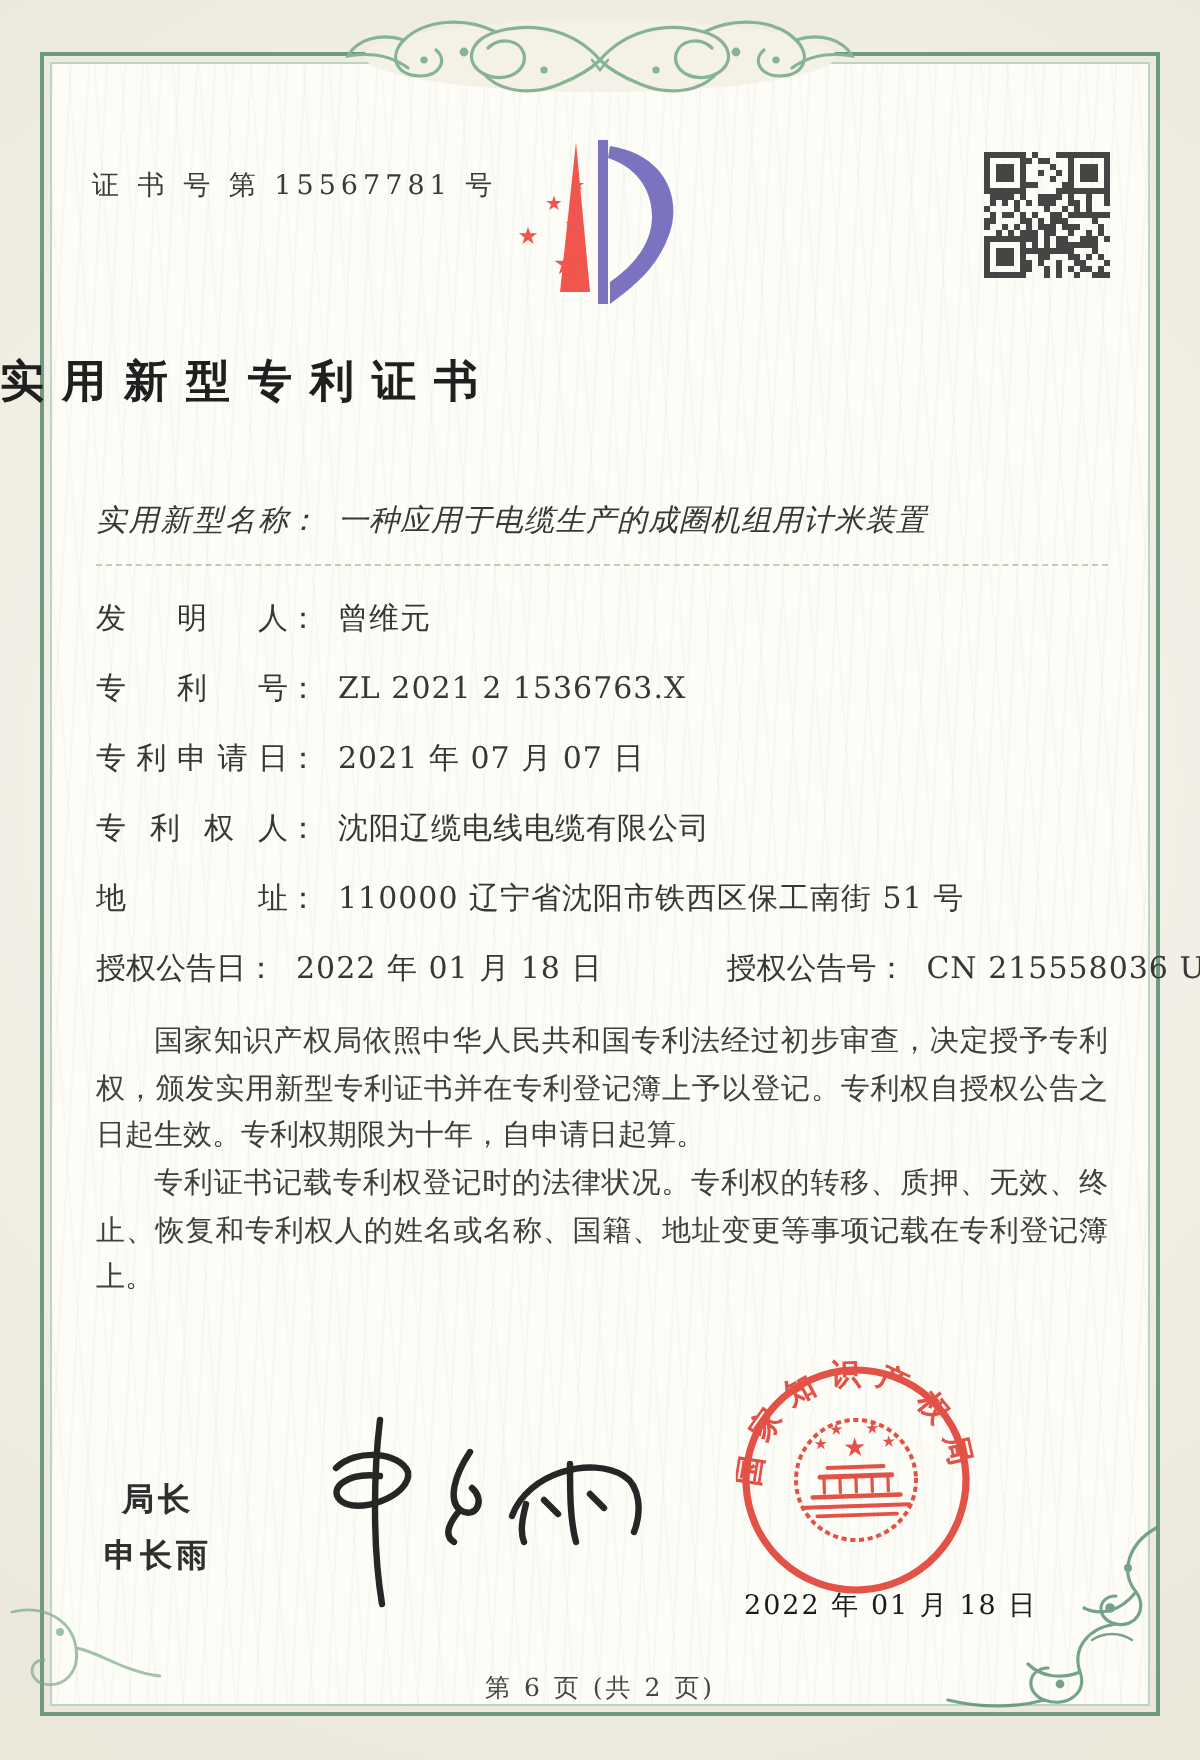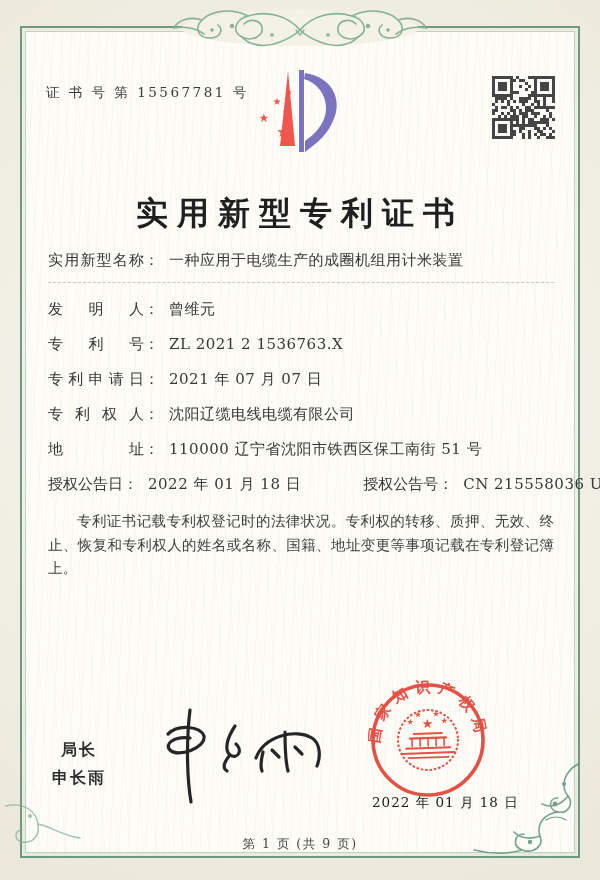--- a/index.html
+++ b/index.html
@@ -16,25 +16,25 @@
   .frame-inner{position:absolute;left:25px;top:31px;right:25px;bottom:27px;
     border:1px solid #bcd4c4;
     background:
       repeating-linear-gradient(93deg, rgba(150,190,165,.07) 0 1px, transparent 1px 9px),
       repeating-linear-gradient(86deg, rgba(150,190,165,.05) 0 1px, transparent 1px 13px),
       #fdfcf6;}
   .abs{position:absolute;}
   .cert-no{left:46px;top:84px;font-size:13.5px;letter-spacing:2.5px;color:#3a3a3a;}
   .logo{left:238px;top:64px;}
   .qr{left:492px;top:76px;}
-  .title{left:0;right:0;top:176px;text-align:center;font-size:32px;font-weight:bold;
-    letter-spacing:9px;color:#1f1f1f;white-space:nowrap;margin-top:16px;}
+  .title{left:0;right:0;top:176px;text-align:left;font-size:22px;font-weight:bold;
+    letter-spacing:9px;color:#1f1f1f;white-space:nowrap;}
   .content{left:48px;right:46px;top:251px;}
   .frow{display:flex;align-items:baseline;font-size:15px;color:#373737;margin-bottom:16px;white-space:nowrap;}
-  .frow.name-row{border-bottom:1px dashed rgba(135,132,120,.45);padding-bottom:12px;margin-bottom:17px;}
+  .frow.name-row{border-bottom:1px dashed rgba(135,132,120,.45);padding-bottom:12px;margin-bottom:17px;font-style:italic;}
   .flabel{display:inline-block;width:96px;text-align:justify;text-align-last:justify;}
   .fcolon{margin-right:10px;}
   .fvalue{letter-spacing:.5px;}
   .grant-right{margin-left:62px;display:flex;align-items:baseline;}
   .body-text{margin-top:11px;font-size:14.5px;line-height:1.63;color:#3f3f3f;text-align:justify;}
   .body-text p{margin:0;text-indent:2em;}
   .signer{left:52px;top:742px;font-size:16px;font-weight:600;color:#2f2f2f;line-height:1;text-align:center;}
   .signer div{margin-bottom:12px;letter-spacing:2px;}
   .signature{left:138px;top:700px;}
   .corner-flourish-br{left:460px;top:754px;}
@@ -369,20 +369,21 @@
       <span class="fcolon">：</span>
     <span class="fvalue">2022 年 01 月 18 日</span>
     <span class="grant-right">
       <span>授权公告号</span>
         <span class="fcolon">：</span>
       <span class="fvalue">CN 215558036 U</span>
     </span>
   </div>
 
   <div class="body-text">
+    <p>国家知识产权局依照中华人民共和国专利法经过初步审查，决定授予专利权，颁发实用新型专利证书并在专利登记簿上予以登记。专利权自授权公告之日起生效。专利权期限为十年，自申请日起算。</p>
     <p>专利证书记载专利权登记时的法律状况。专利权的转移、质押、无效、终止、恢复和专利权人的姓名或名称、国籍、地址变更等事项记载在专利登记簿上。</p>
   </div>
 </div>
 
 <div class="abs signer">
   <div>局长</div>
   <div>申长雨</div>
 </div>
 
 <svg class="abs signature" width="200" height="115" viewBox="0 0 200 115">
@@ -442,13 +443,13 @@
     <path d="M46,55.5 h28" stroke-width="2"></path>
     <path d="M44,60 v8 M52,60 v8 M60,60 v8 M68,60 v8 M76,60 v8" stroke-width="1.6"></path>
     <path d="M38,70 h44" stroke-width="2.2"></path>
     <path d="M34,75 h52" stroke-width="2"></path>
     <path d="M40,79.5 h40" stroke-width="1.8"></path>
   </g>
 </svg>
 
 <div class="abs seal-date">2022 年 01 月 18 日</div>
 
-<div class="abs footer">第 1 页 (共 9 页)</div>
+<div class="abs footer">第 6 页 (共 2 页)</div>
 
 </body></html>

